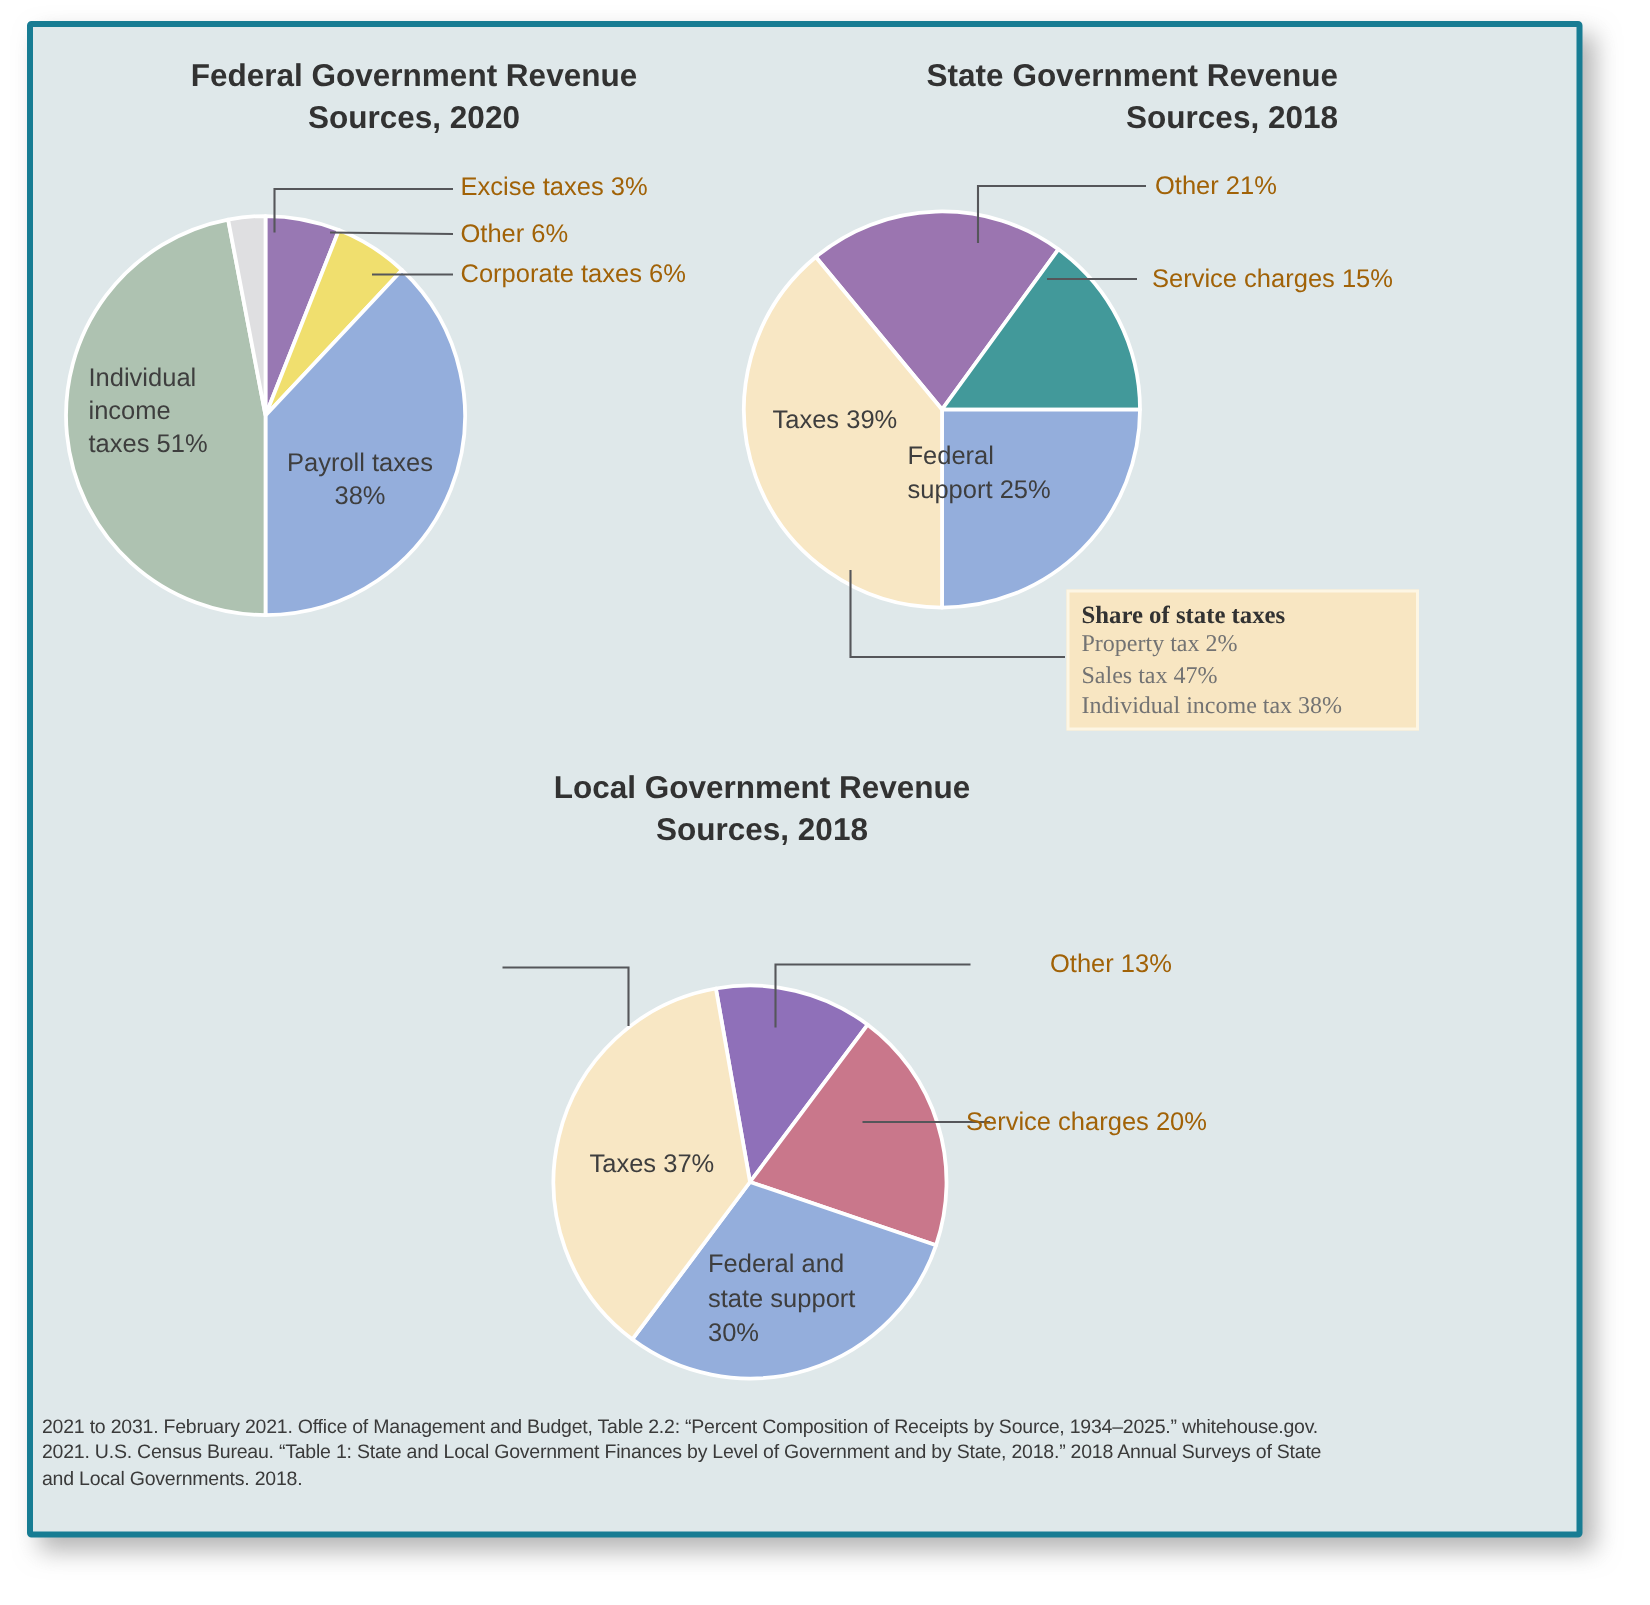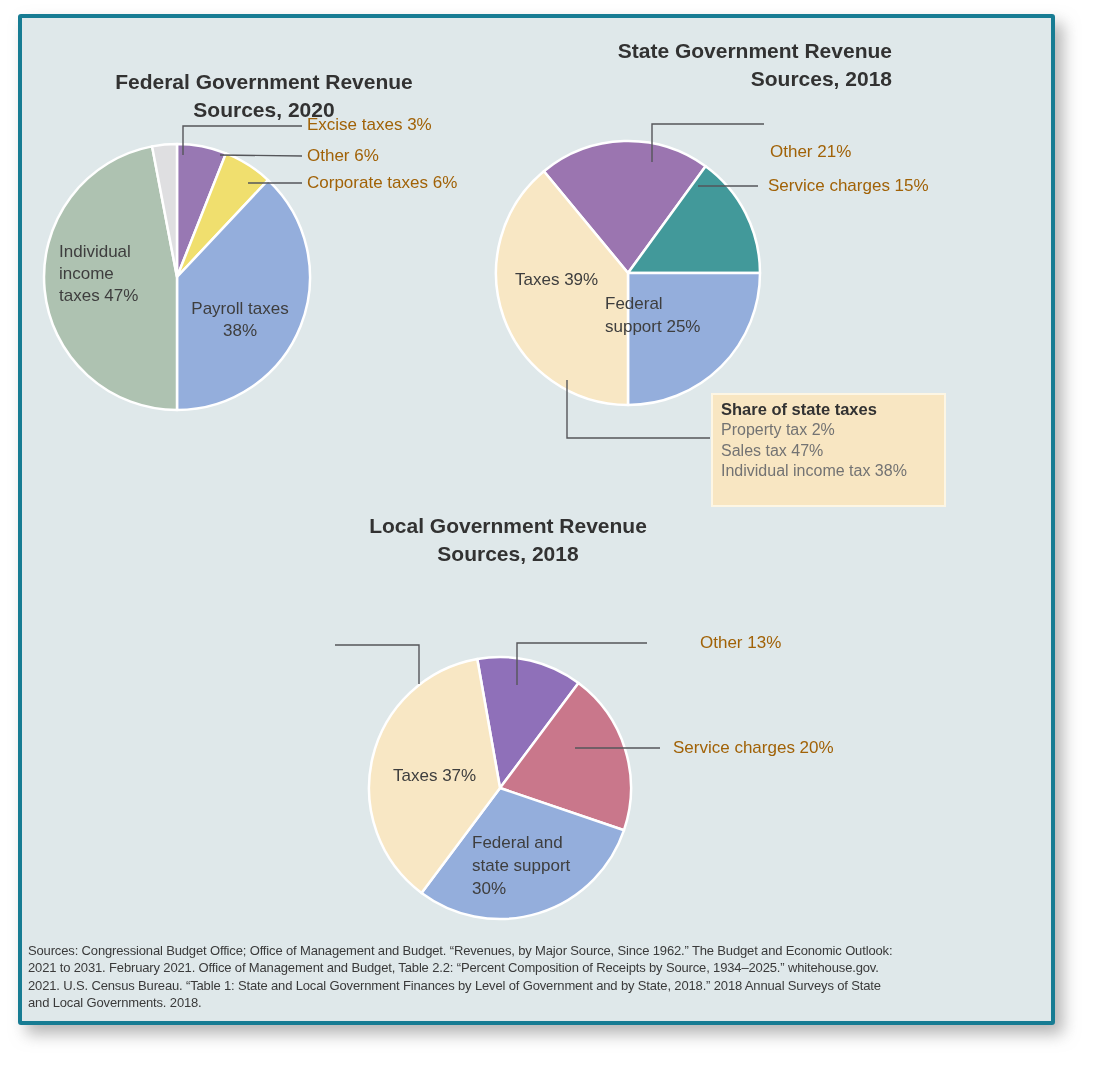--- a/index.html
+++ b/index.html
@@ -20,21 +20,21 @@
                font-size:13px;line-height:17.3px;letter-spacing:-0.15px;}
   #fig-svg{position:absolute;left:0;top:0;pointer-events:none;}
 </style>
 </head>
 <body>
 
 <div id="page">
 
   <div class="panel"></div>
 
-  <div class="chart-title" style="left:84px;top:37px;margin-top:31px;">Federal Government Revenue
+  <div class="chart-title" style="left:96px;top:37px;">Federal Government Revenue
 Sources, 2020</div>
   <div class="chart-title" style="left:532px;top:37px;text-align:right;">State Government Revenue
 Sources, 2018</div>
   <div class="chart-title" style="left:328px;top:512px;">Local Government Revenue
 Sources, 2018</div>
 
   <svg id="fig-svg" width="1100" height="1070" viewBox="0 0 1100 1070">
     <g id="g-pie-federal">
         <path d="M 177 277 L 177.00 144.00 A 133 133 0 0 1 225.96 153.34 Z" fill="#9878b3" stroke="#ffffff" stroke-width="2.5" stroke-linejoin="round"></path>
         <path d="M 177 277 L 225.96 153.34 A 133 133 0 0 1 268.04 180.05 Z" fill="#f0df6e" stroke="#ffffff" stroke-width="2.5" stroke-linejoin="round"></path>
@@ -65,45 +65,44 @@
       <polyline points="647,643 517,643 517,685"></polyline>
       <polyline points="660,748 575,748"></polyline>
     </g>
   </svg>
 
   <div class="callout-label" style="left:307px;top:115px;">Excise taxes 3%</div>
   <div class="callout-label" style="left:307px;top:146px;">Other 6%</div>
   <div class="callout-label" style="left:307px;top:173px;">Corporate taxes 6%</div>
   <div class="wedge-label" style="left:59px;top:241px;">Individual
 income
-taxes 47%</div>
+taxes 51%</div>
   <div class="wedge-label" style="left:180px;top:298px;width:120px;text-align:center;">Payroll taxes
 38%</div>
 
-  <div class="callout-label" style="left:770px;top:114px;margin-top:28px;">Other 21%</div>
+  <div class="callout-label" style="left:770px;top:114px;">Other 21%</div>
   <div class="callout-label" style="left:768px;top:176px;">Service charges 15%</div>
   <div class="wedge-label" style="left:515px;top:269px;">Taxes 39%</div>
   <div class="wedge-label" style="left:605px;top:292px;line-height:23px;">Federal
 support 25%</div>
 
-  <div class="note-box" style="left:711px;top:393px;width:235px;height:114px;">
+  <div class="note-box" style="left:711px;top:393px;width:235px;height:94px;font-family:Liberation Serif, serif;">
     <div class="note-title">Share of state taxes</div>
     <div class="note-line">Property tax 2%</div>
     <div class="note-line">Sales tax 47%</div>
     <div class="note-line">Individual income tax 38%</div>
   </div>
 
 
   <div class="callout-label" style="left:652px;top:633px;margin-left:48px;">Other 13%</div>
-  <div class="callout-label" style="left:673px;top:738px;">Service charges 20%</div>
+  <div class="callout-label" style="left:644px;top:738px;">Service charges 20%</div>
   <div class="wedge-label" style="left:393px;top:765px;">Taxes 37%</div>
   <div class="wedge-label" style="left:472px;top:831px;line-height:23px;">Federal and
 state support
 30%</div>
 
   <div class="source-note">
-    <div>Sources: Congressional Budget Office; Office of Management and Budget. “Revenues, by Major Source, Since 1962.” The Budget and Economic Outlook:</div>
     <div>2021 to 2031. February 2021. Office of Management and Budget, Table 2.2: “Percent Composition of Receipts by Source, 1934–2025.” whitehouse.gov.</div>
     <div>2021. U.S. Census Bureau. “Table 1: State and Local Government Finances by Level of Government and by State, 2018.” 2018 Annual Surveys of State</div>
     <div>and Local Governments. 2018.</div>
   </div>
 
 </div>
 
 </body></html>

